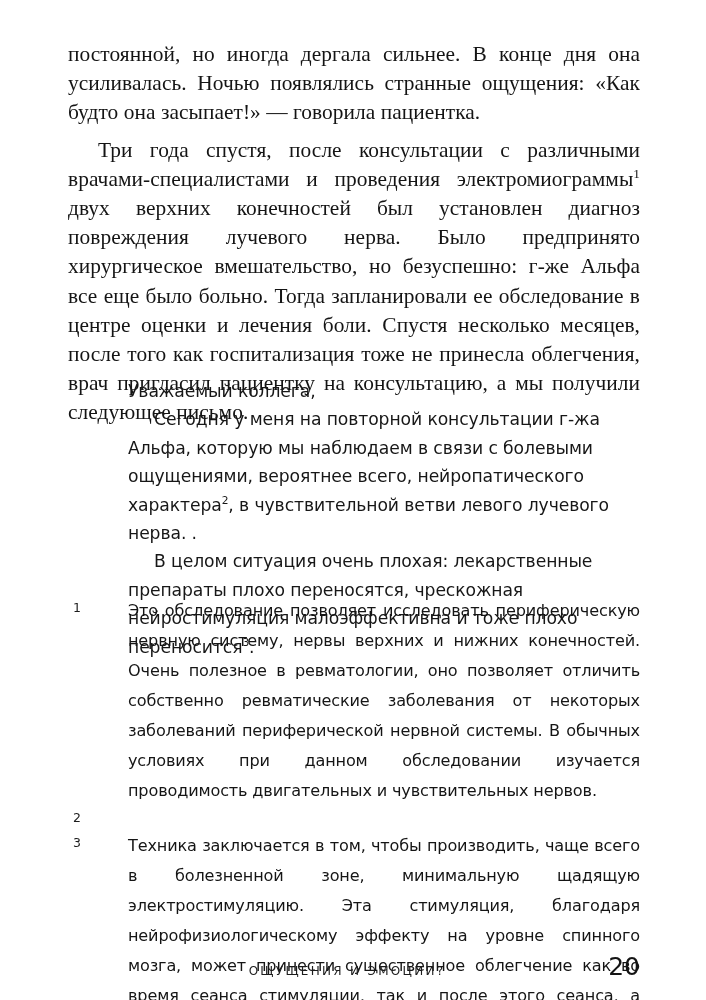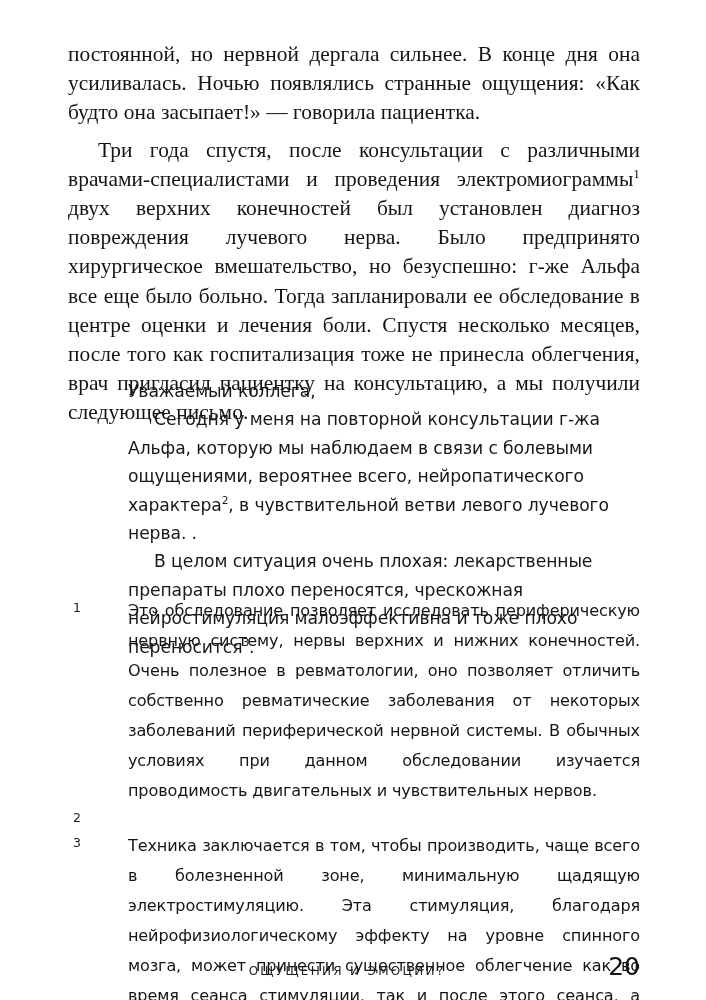--- a/index.html
+++ b/index.html
@@ -131,21 +131,21 @@
     width: 56px;
     text-align: right;
   }
 </style>
 </head>
 <body>
 
 <div class="page">
 
   <div class="body-block">
-    <p class="body-para">постоянной, но нервной дергала сильнее. В конце дня она усиливалась. Ночью появлялись странные ощущения: «Как будто она засыпает!» — говорила пациентка.</p>
+    <p class="body-para">постоянной, но иногда дергала сильнее. В конце дня она усиливалась. Ночью появлялись странные ощущения: «Как будто она засыпает!» — говорила пациентка.</p>
     <p class="body-para indent"><span>Три года спустя, после консультации с различными врачами-специалистами и проведения электромиограммы</span><sup>1</sup><span> двух верхних конечностей был установлен диагноз повреждения лучевого нерва. Было предпринято хирургическое вмешательство, но безуспешно: г-же Альфа все еще было больно. Тогда запланировали ее обследование в центре оценки и лечения боли. Спустя несколько месяцев, после того как госпитализация тоже не принесла облегчения, врач пригласил пациентку на консультацию, а мы получили следующее письмо.</span></p>
   </div>
 
   <div class="letter-block">
     <p class="letter-para">Уважаемый коллега,</p>
     <p class="letter-para indent"><span>Сегодня у меня на повторной консультации г-жа Альфа, которую мы наблюдаем в связи с болевыми ощущениями, вероятнее всего, нейропатического характера</span><sup>2</sup><span>, в чувствительной ветви левого лучевого нерва.  .</span></p>
     <p class="letter-para indent"><span>В целом ситуация очень плохая: лекарственные препараты плохо переносятся, чрескожная нейростимуляция малоэффективна и тоже плохо переносится</span><sup>3</sup><span>.</span></p>
   </div>
 
   <div class="footnotes">

